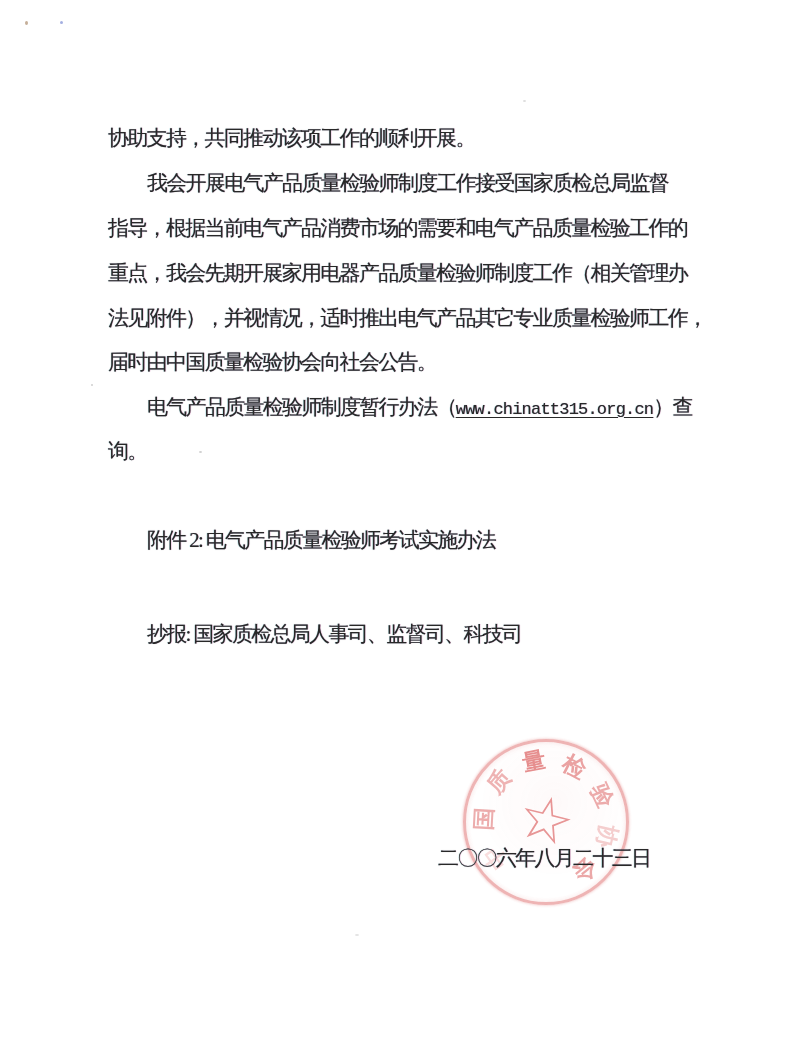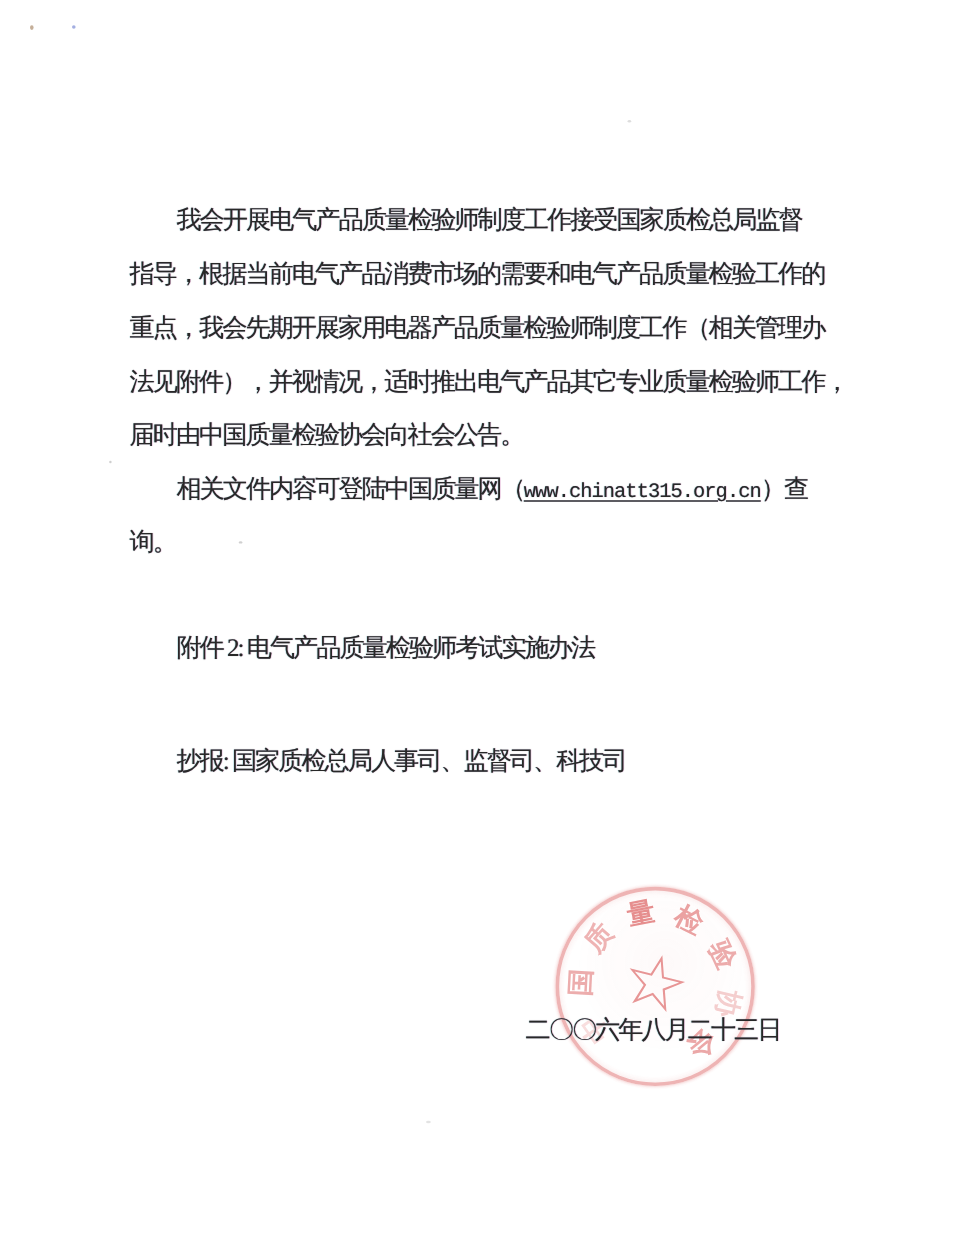--- a/index.html
+++ b/index.html
@@ -77,27 +77,28 @@
 
 <div class="page">
 
   <div class="speck sp0"></div>
   <div class="speck sp1"></div>
   <div class="speck sp2"></div>
   <div class="speck sp3"></div>
   <div class="speck sp4"></div>
   <div class="speck sp5"></div>
 
+  <p class="line y0">协助支持，共同推动该项工作的顺利开展。</p>
   <p class="line y1">我会开展电气产品质量检验师制度工作接受国家质检总局监督</p>
   <p class="line y3">重点，我会先期开展家用电器产品质量检验师制度工作（相关管理办</p>
   <p class="line y2">指导，根据当前电气产品消费市场的需要和电气产品质量检验工作的</p>
   <p class="line y4">法见附件），并视情况，适时推出电气产品其它专业质量检验师工作，</p>
   <p class="line y5">届时由中国质量检验协会向社会公告。</p>
 
-  <p class="line y6"><span>相关文件内容可登陆中国质量网（</span><span class="url">www.chinatt315.org.cn</span><span>）查</span></p>
+  <p class="line y6"><span>电气产品质量检验师制度暂行办法（</span><span class="url">www.chinatt315.org.cn</span><span>）查</span></p>
   <p class="line y7">询。</p>
 
   <p class="line y9">附件 2: 电气产品质量检验师考试实施办法</p>
 
   <p class="line y10">抄报: 国家质检总局人事司、监督司、科技司</p>
 
   <div class="seal" style="color: rgb(216, 80, 80);">
     <div class="seal-ring"></div>
     <span class="seal-char sc0">中</span>
     <span class="seal-char sc1">国</span>

